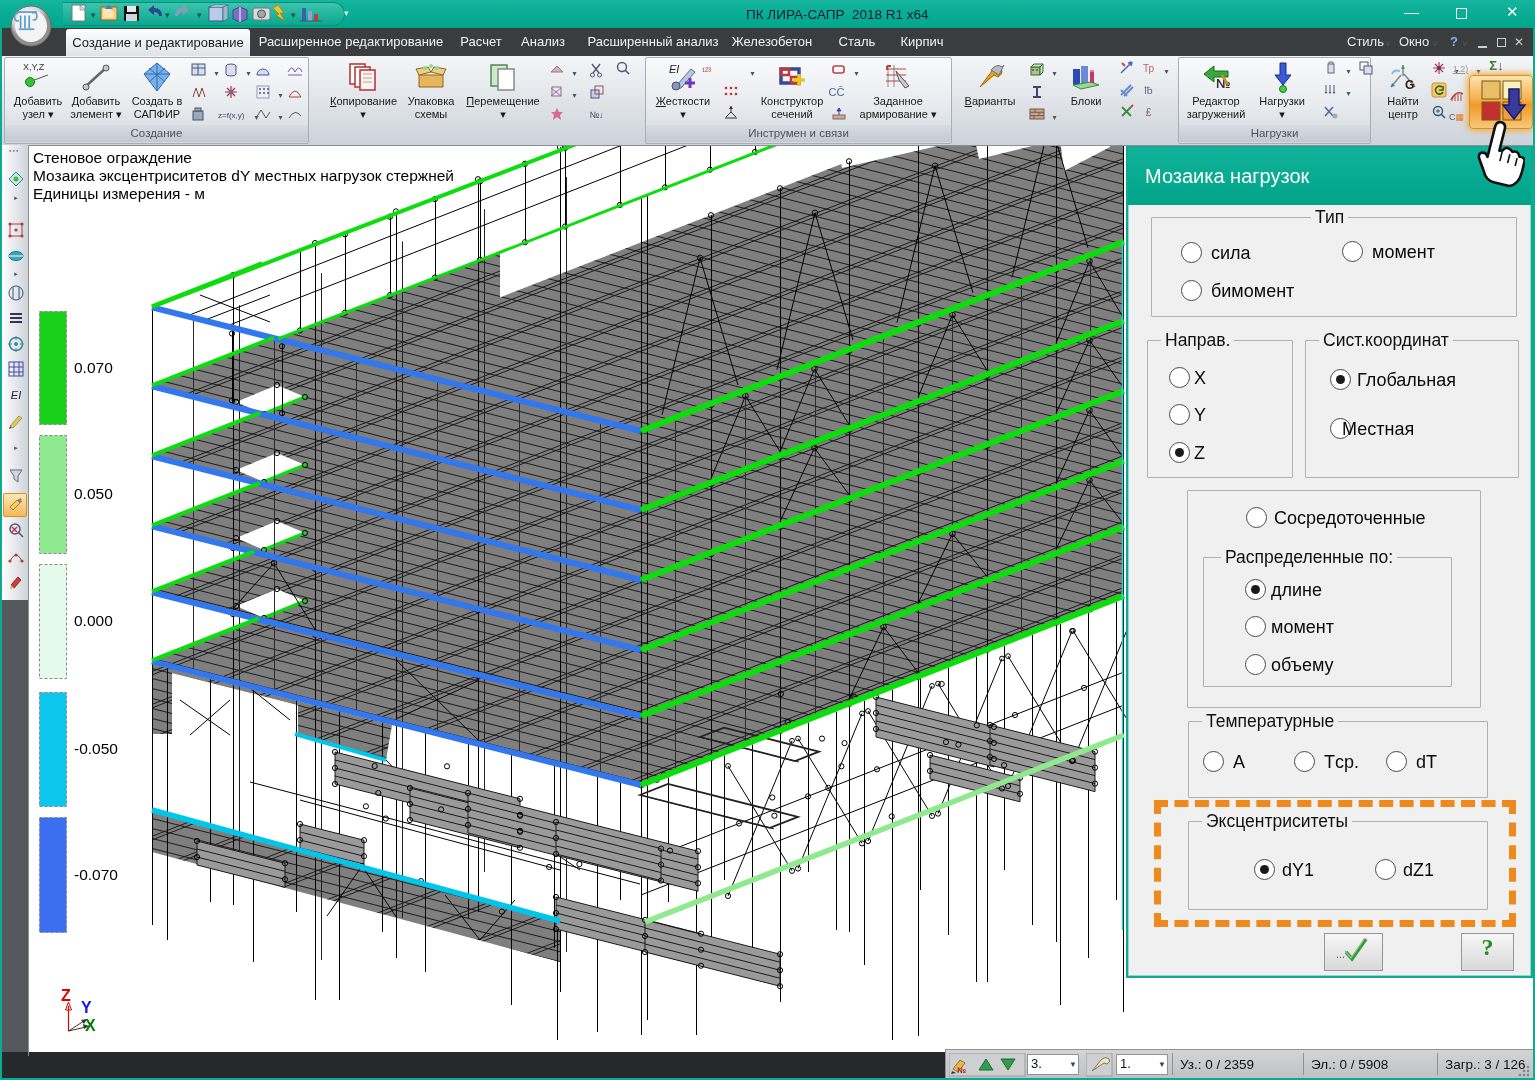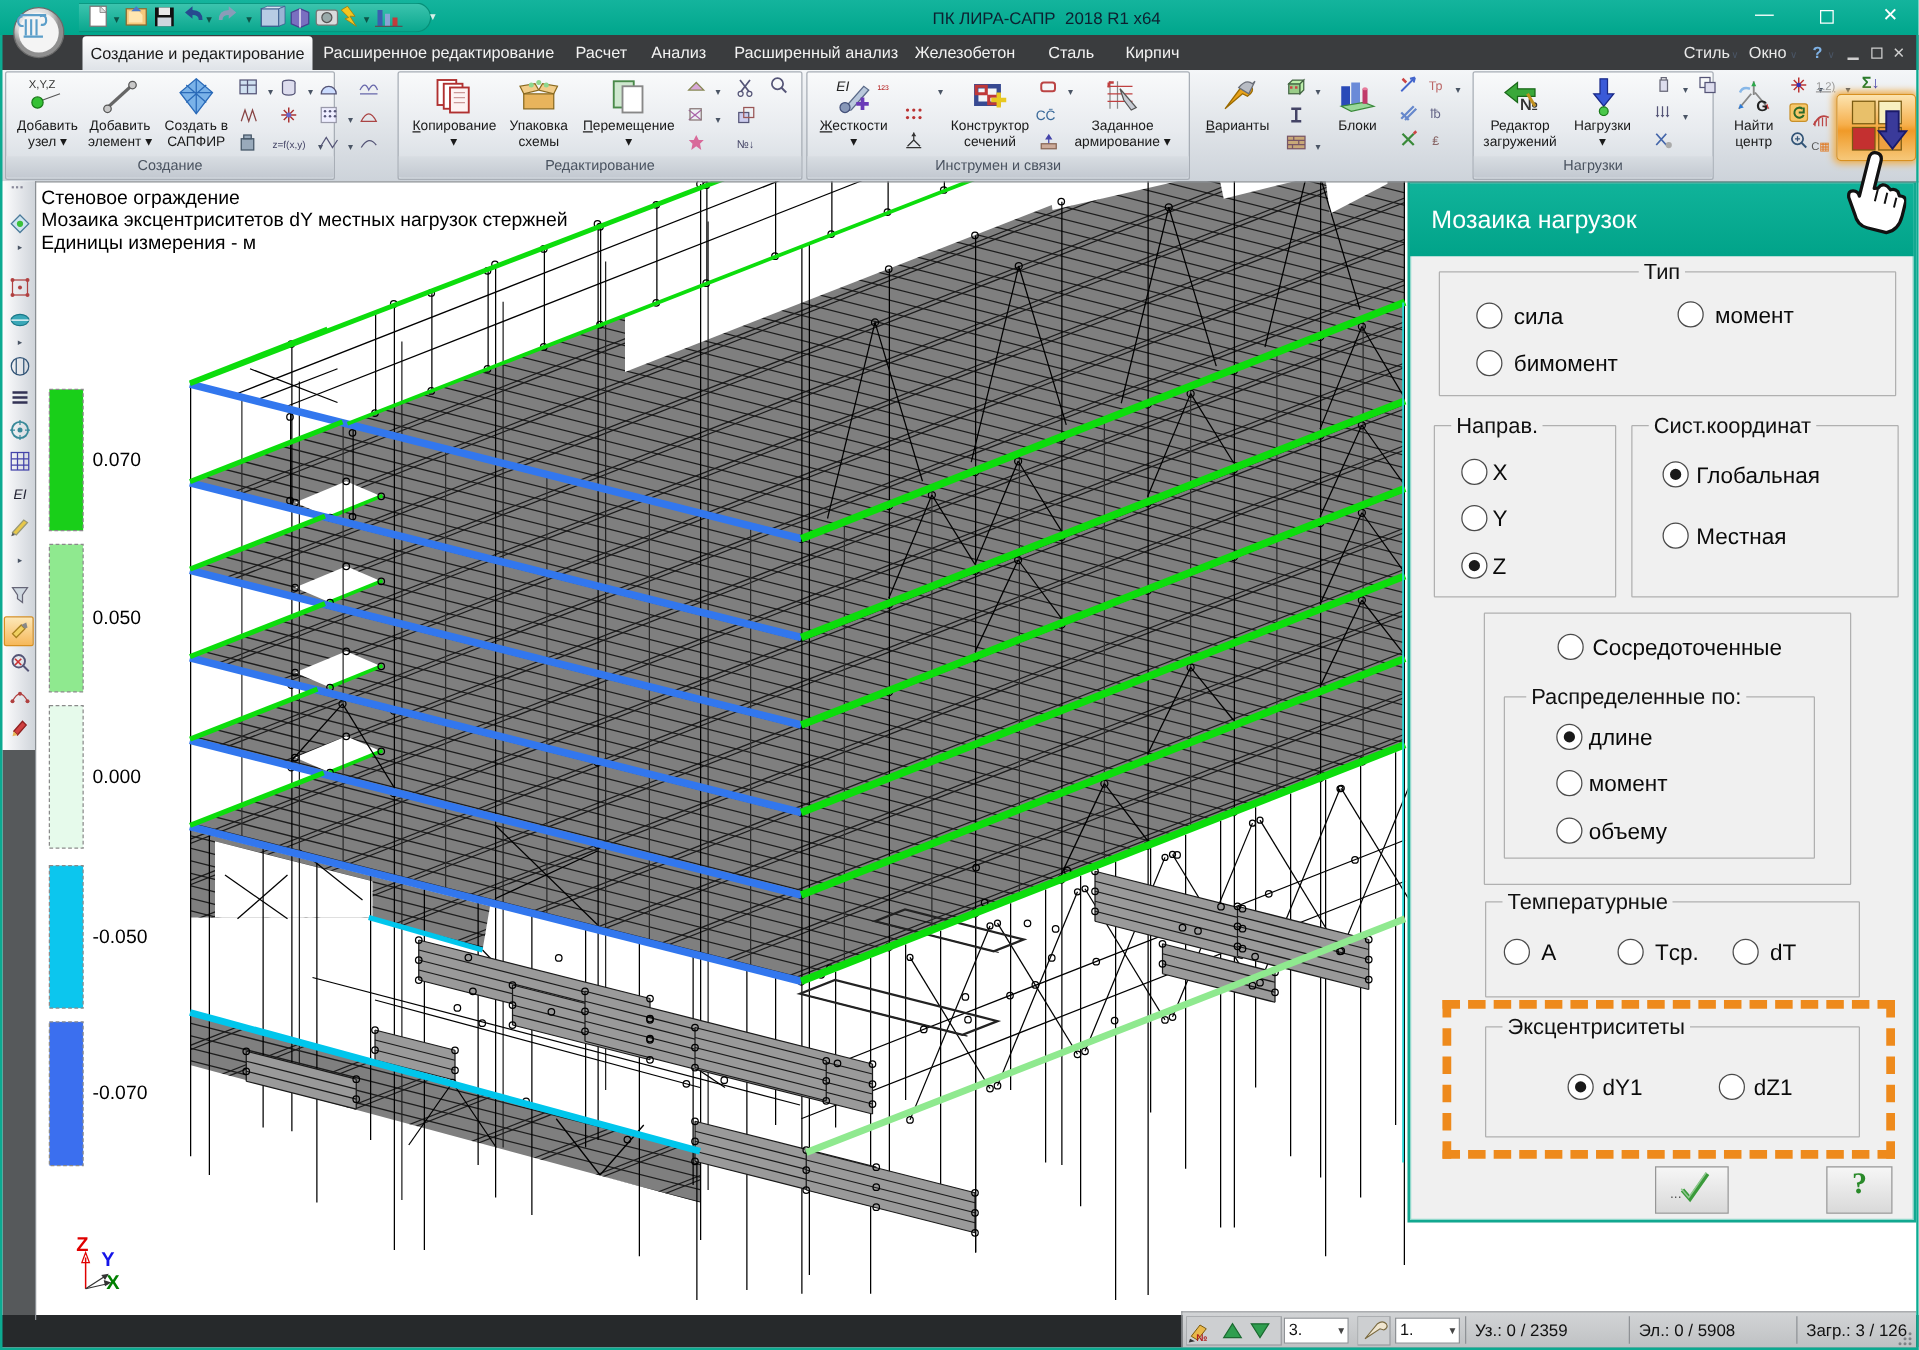--- a/index.html
+++ b/index.html
@@ -860,25 +860,22 @@
 <div class="tmenu" style="left:1347px">Стиль</div>
     <div class="tmenu dar" style="left:1385px;top:30px">∨</div>
 <div class="tmenu" style="left:1399px">Окно</div>
     <div class="tmenu dar" style="left:1432px;top:30px">∨</div>
 <div class="tmenu" style="left:1450px;color:#7fb2e5;font-weight:bold">?</div>
     <div class="tmenu dar" style="left:1462px;top:30px">∨</div>
 <div class="abs" style="left:1478px;top:46px;width:9px;height:2px;background:#cfcfcf"></div>
 <div class="abs" style="left:1497px;top:38px;width:9px;height:9px;border:1.5px solid #cfcfcf"></div>
 <div class="tmenu" style="left:1514px;color:#cfcfcf;font-size:12px">✕</div>
 <div class="abs" id="ribbon">
-      <div class="grp" style="left:4px;width:264px">
+      <div class="grp" style="left:4px;width:305px">
         <div class="gcap">Создание</div>
-      </div>
-      <div class="grp" style="left:318px;width:324px">
-        <div class="gcap">Редактирование</div>
       </div>
       <div class="grp" style="left:645px;width:307px">
         <div class="gcap">Инструмен и связи</div>
       </div>
       <div class="grp" style="left:1178px;width:193px">
         <div class="gcap">Нагрузки</div>
       </div>
       <div class="bigb" style="left:10px;width:56px"><span class="bic"><svg width="32" height="32" viewBox="0 0 32 32">
             <text x="1" y="9" font-size="9" fill="#333">X,Y,Z</text>
             <line x1="4" y1="22" x2="26" y2="14" stroke="#555"></line>
@@ -1270,21 +1267,21 @@
       <div class="rlab" style="left:66px;top:221px">X</div>
       <div class="rad" style="left:41px;top:257px"></div>
       <div class="rlab" style="left:66px;top:258px">Y</div>
       <div class="rad on" style="left:41px;top:295px"></div>
       <div class="rlab" style="left:66px;top:296px">Z</div>
       <div class="gbox" style="left:177px;top:193px;width:214px;height:138px"></div>
       <div class="glab" style="left:191px;top:183px">Сист.координат</div>
       <div class="rad on" style="left:202px;top:222px"></div>
       <div class="rlab" style="left:229px;top:223px">Глобальная</div>
       <div class="rad" style="left:202px;top:271px"></div>
-      <div class="rlab" style="left:229px;top:272px">Местная</div>
+      <div class="rlab" style="left:214px;top:272px">Местная</div>
       <div class="gbox" style="left:59px;top:343px;width:294px;height:218px"></div>
       <div class="rad" style="left:118px;top:360px"></div>
       <div class="rlab" style="left:146px;top:361px">Сосредоточенные</div>
       <div class="gbox" style="left:75px;top:410px;width:249px;height:130px"></div>
       <div class="glab" style="left:93px;top:400px">Распределенные по:</div>
       <div class="rad on" style="left:117px;top:432px"></div>
       <div class="rlab" style="left:143px;top:433px">длине</div>
       <div class="rad" style="left:117px;top:469px"></div>
       <div class="rlab" style="left:143px;top:470px">момент</div>
       <div class="rad" style="left:117px;top:507px"></div>

